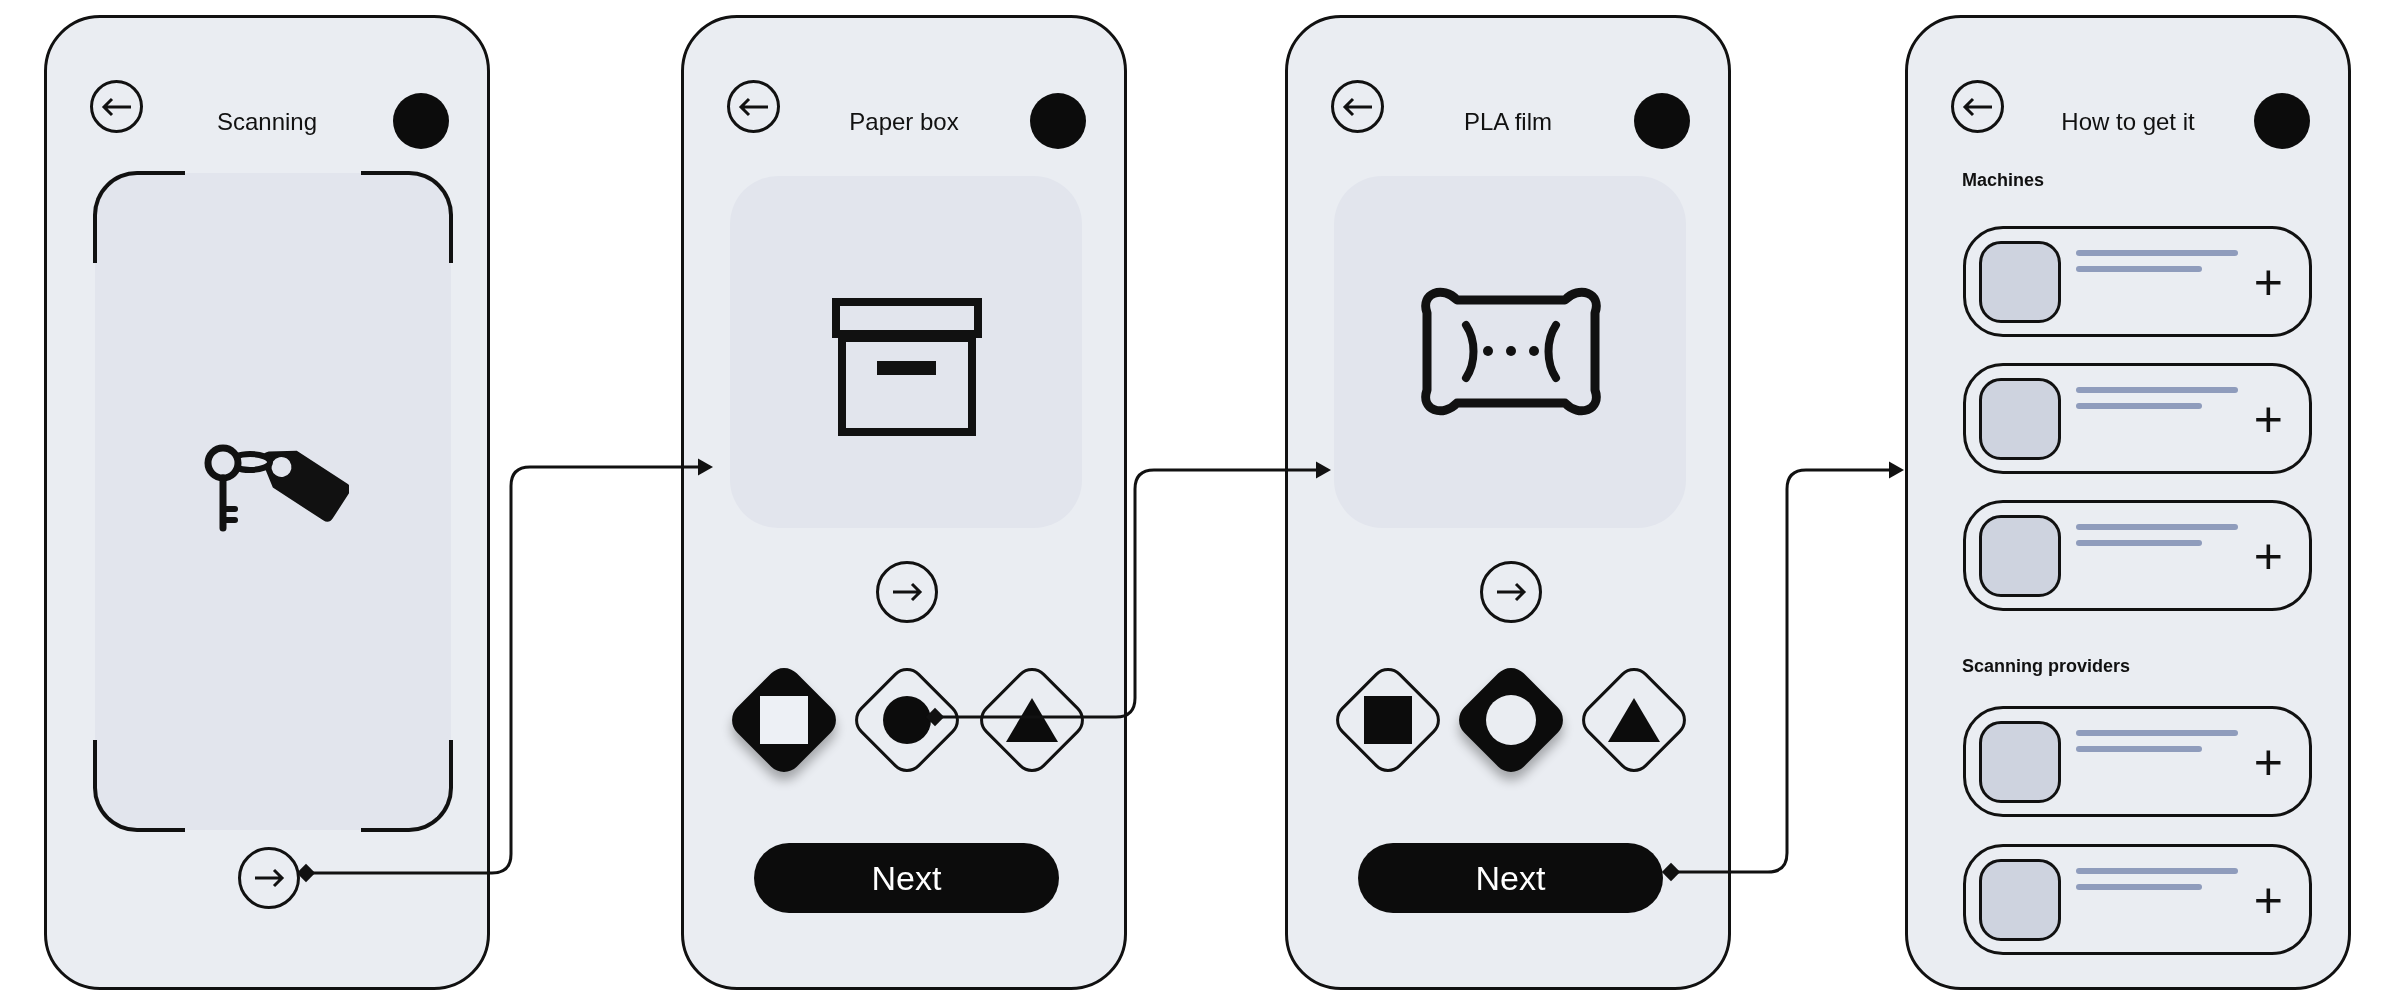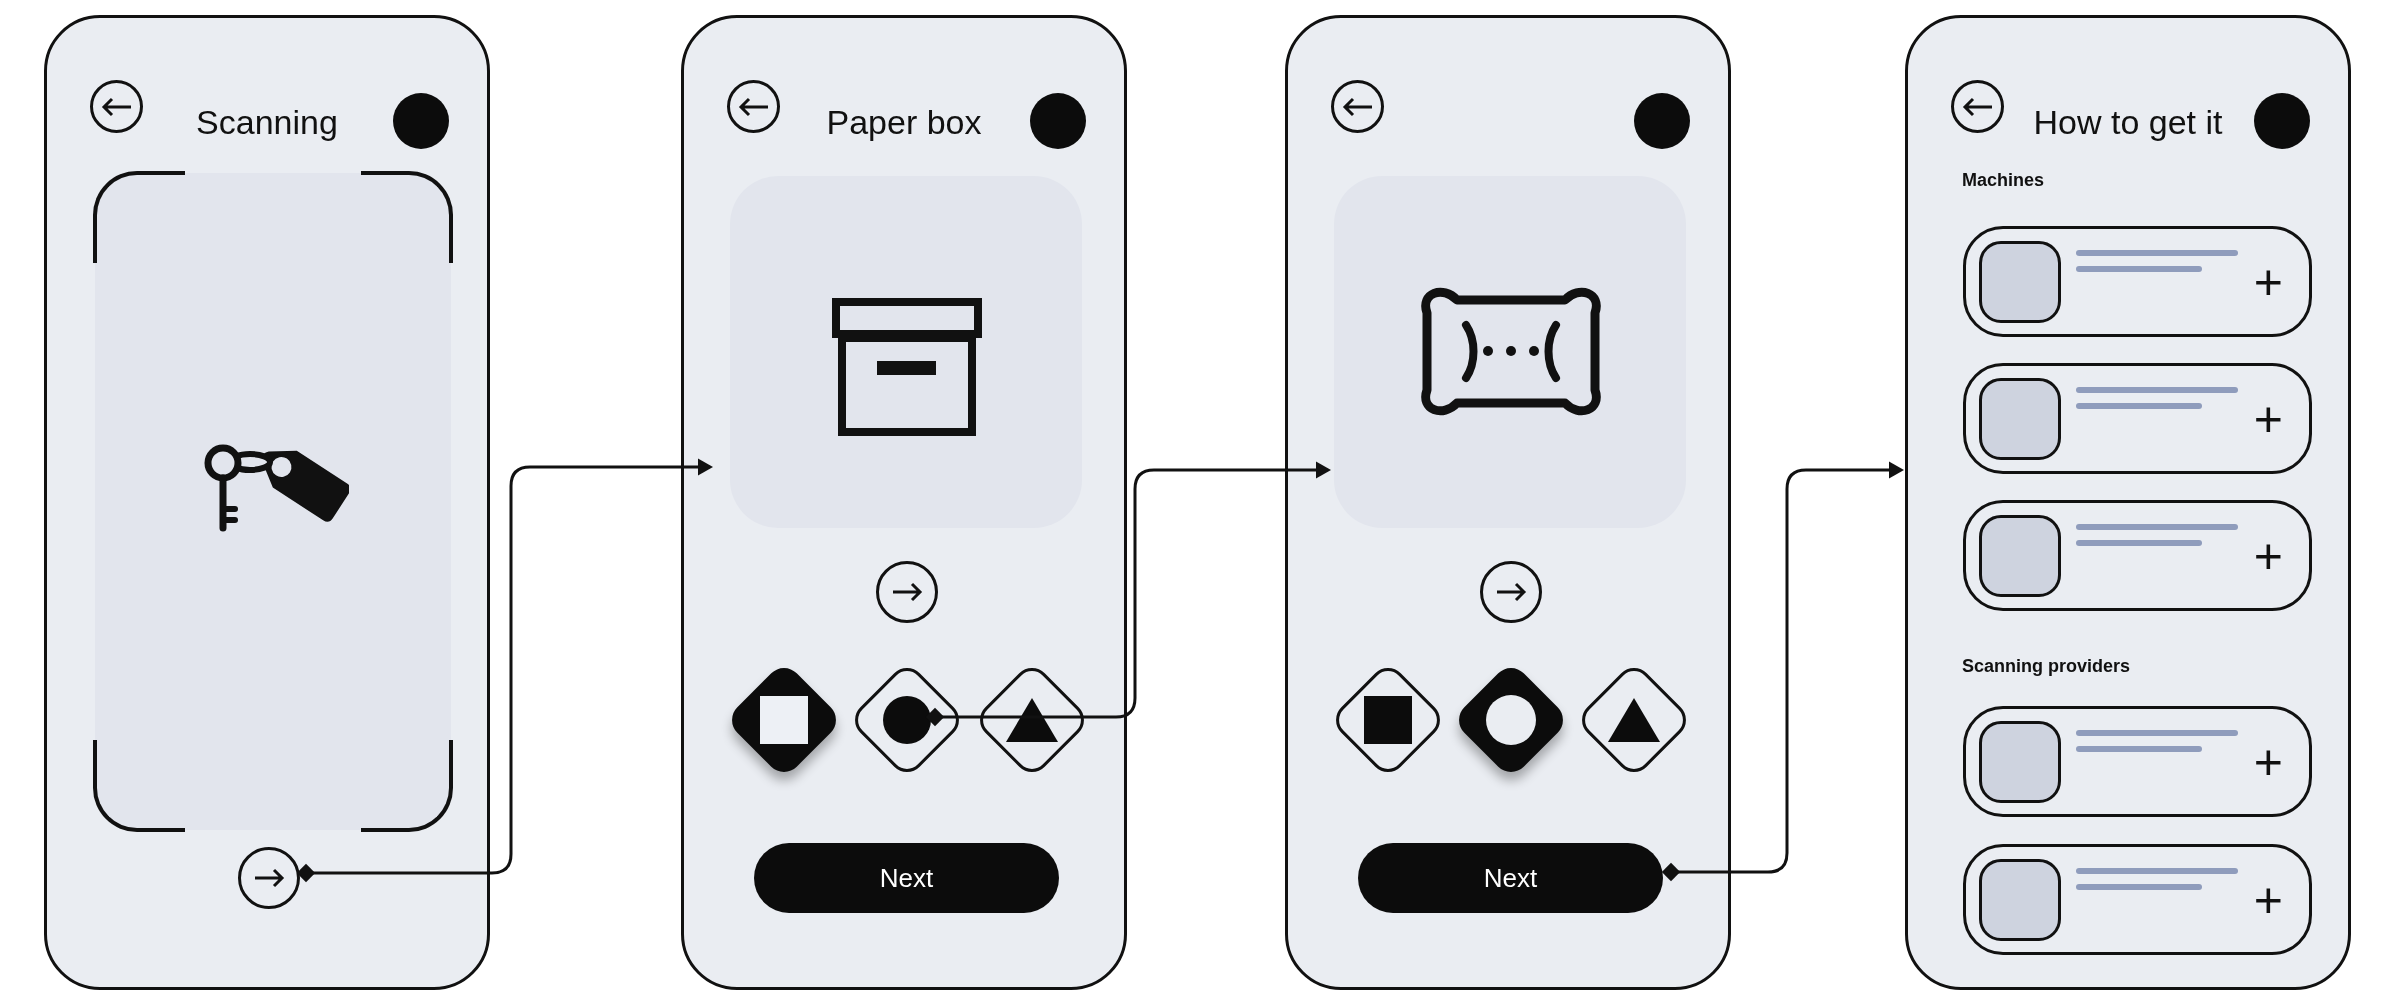--- a/index.html
+++ b/index.html
@@ -3,21 +3,21 @@
 <meta charset="utf-8">
 <style>
   html,body{margin:0;padding:0;background:#ffffff;}
   .canvas{position:relative;width:2383px;height:1003px;background:#ffffff;overflow:hidden;
           font-family:"Liberation Sans",sans-serif;color:#111;}
   .connector-layer{position:absolute;left:0;top:0;width:2383px;height:1003px;z-index:6;pointer-events:none;}
   .phone{position:absolute;top:15px;width:446px;height:975px;background:#eaedf2;
          border:3px solid #111;border-radius:56px;box-sizing:border-box;z-index:2;}
   .back-btn{position:absolute;left:43px;top:62px;width:53px;height:53px;border:3px solid #111;
             border-radius:50%;box-sizing:border-box;display:flex;align-items:center;justify-content:center;background:transparent;}
-  .page-title{position:absolute;left:0;top:84px;width:100%;text-align:center;font-size:34px;line-height:40px;}
+  .page-title{position:absolute;left:0;top:84px;width:100%;text-align:center;font-size:24px;line-height:40px;}
   .avatar{position:absolute;top:75px;right:38px;width:56px;height:56px;background:#0c0c0c;border-radius:50%;}
   .panel{position:absolute;left:46px;top:158px;width:352px;height:352px;background:#e2e5ed;border-radius:48px;}
   .panel-icon{position:absolute;}
   .circle-btn{position:absolute;width:62px;height:62px;border:3px solid #111;border-radius:50%;
               box-sizing:border-box;display:flex;align-items:center;justify-content:center;background:transparent;}
   .mid-arrow{left:192px;top:543px;}
   .scan-go{left:191px;top:829px;}
   
   .scan{position:absolute;left:48px;top:155px;width:356px;height:657px;background:#e2e5ed;border-radius:44px;}
   .corner{position:absolute;width:92px;height:92px;box-sizing:border-box;}
@@ -28,21 +28,21 @@
   
   .diamond-wrap{position:absolute;width:118px;height:118px;top:643px;}
   .diamond{position:absolute;left:17px;top:17px;width:84px;height:84px;border-radius:18px;
            transform:rotate(45deg);box-sizing:border-box;}
   .diamond.outline{border:3px solid #111;}
   .diamond.filled{background:#0c0c0c;box-shadow:6px 6px 11px rgba(0,0,0,.30);}
   .glyph{position:absolute;left:50%;top:50%;transform:translate(-50%,-50%);}
   .g-square{width:48px;height:48px;}
   .g-circle{width:48px;height:48px;border-radius:50%;}
   .next-btn{position:absolute;left:70px;top:825px;width:305px;height:70px;background:#0c0c0c;border-radius:35px;
-            color:#fff;font-size:26px;display:flex;align-items:center;justify-content:center;border:none;}
+            color:#fff;font-size:34px;display:flex;align-items:center;justify-content:center;border:none;}
   
   .section-label{position:absolute;left:54px;font-size:18px;font-weight:bold;}
   .card{position:absolute;left:55px;width:349px;height:111px;border:3px solid #111;border-radius:40px;box-sizing:border-box;background:transparent;}
   .thumb{position:absolute;left:13px;top:12px;width:82px;height:82px;background:#ced3df;border:3px solid #111;
          border-radius:22px;box-sizing:border-box;}
   .skel{position:absolute;height:6px;background:#8f9cbc;border-radius:3px;}
   .skel.l1{left:110px;top:21px;width:162px;}
   .skel.l2{left:110px;top:37px;width:126px;}
   .plus{position:absolute;right:26px;top:50%;transform:translateY(-50%);font-size:50px;font-weight:400;line-height:50px;}
 </style>
@@ -140,20 +140,21 @@
 
     <button class="next-btn">Next</button>
   </section>
 
   <section class="phone" style="left:1285px">
     <div class="back-btn">
       <svg width="32" height="20" viewBox="0 0 32 20">
         <path d="M30,10 H3 M11,2 L3,10 L11,18" stroke="#111" stroke-width="3" fill="none"></path>
       </svg>
     </div>
+    <div class="page-title">PLA film</div>
     <div class="avatar"></div>
 
     <div class="panel">
       <svg class="panel-icon" style="left:77px;top:104px" width="200" height="143" viewBox="0 0 200 143">
         <path d="M46,20 H154 C168,5 191,13 184,33 V110 C191,130 168,138 154,123 H46 C32,138 9,130 16,110 V33 C9,13 32,5 46,20 Z" fill="none" stroke="#111" stroke-width="9" stroke-linejoin="round" stroke-linecap="round"></path>
         <path d="M55,45 C65,60 65,83 55,98" fill="none" stroke="#111" stroke-width="8" stroke-linecap="round"></path>
         <path d="M145,45 C135,60 135,83 145,98" fill="none" stroke="#111" stroke-width="8" stroke-linecap="round"></path>
         <circle cx="77" cy="71" r="5" fill="#111"></circle>
         <circle cx="100" cy="71" r="5" fill="#111"></circle>
         <circle cx="123" cy="71" r="5" fill="#111"></circle>

